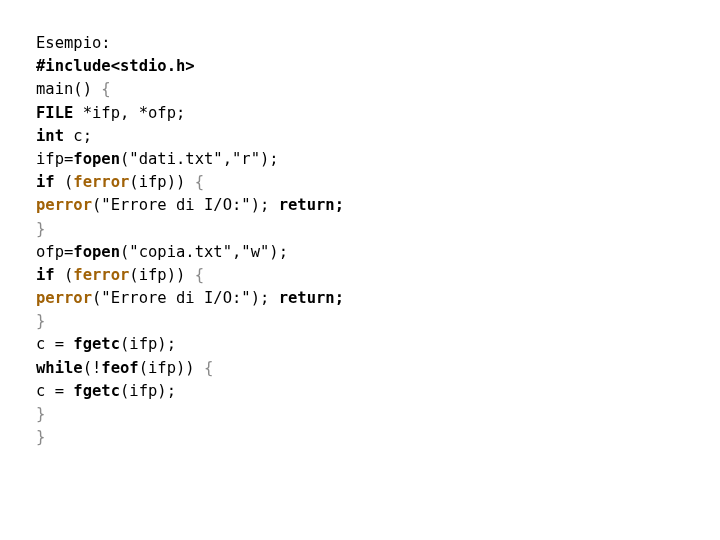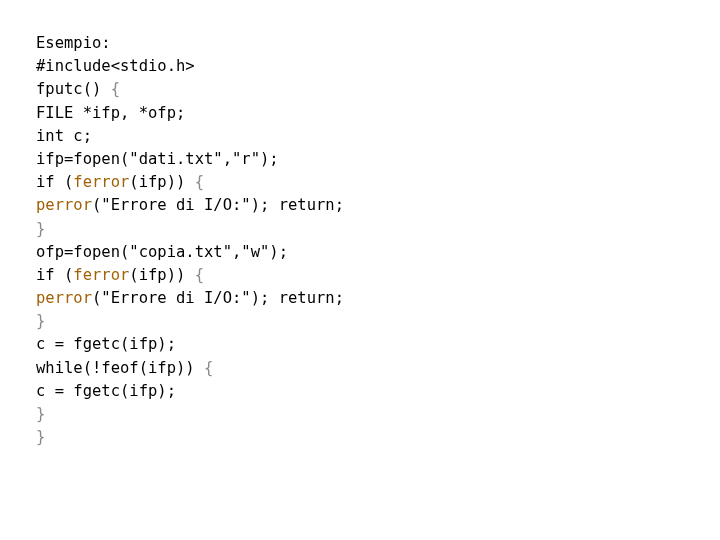--- a/index.html
+++ b/index.html
@@ -32,33 +32,33 @@
     line-height: 23.2px;
     height: 23.2px;
     color: #000000;
     white-space: pre;
     letter-spacing: 0px;
   }
   .tok {
     white-space: pre;
   }
   .w-normal { font-weight: normal; }
-  .w-bold   { font-weight: normal; }
+  .w-bold   { font-weight: bold; }
   .c-black  { color: #000000; }
   .c-blue   { color: #a16207; }
   .c-gray   { color: #8a8a8a; }
 </style>
 </head>
 <body>
 
 <div id="slide">
   <div id="code-block">
       <div class="code-line"><span class="tok w-normal c-black">Esempio:</span></div>
       <div class="code-line"><span class="tok w-bold c-black">#include&lt;stdio.h&gt;</span></div>
-      <div class="code-line"><span class="tok w-normal c-black">fputc() </span><span class="tok w-normal c-gray">{</span></div>
+      <div class="code-line"><span class="tok w-normal c-black">main() </span><span class="tok w-normal c-gray">{</span></div>
       <div class="code-line"><span class="tok w-bold c-black">FILE</span><span class="tok w-normal c-black"> *ifp, *ofp;</span></div>
       <div class="code-line"><span class="tok w-bold c-black">int</span><span class="tok w-normal c-black"> c;</span></div>
       <div class="code-line"><span class="tok w-normal c-black">ifp=</span><span class="tok w-bold c-black">fopen</span><span class="tok w-normal c-black">("dati.txt","r");</span></div>
       <div class="code-line"><span class="tok w-bold c-black">if</span><span class="tok w-normal c-black"> (</span><span class="tok w-bold c-blue">ferror</span><span class="tok w-normal c-black">(ifp)) </span><span class="tok w-normal c-gray">{</span></div>
       <div class="code-line"><span class="tok w-bold c-blue">perror</span><span class="tok w-normal c-black">("Errore di I/O:"); </span><span class="tok w-bold c-black">return;</span></div>
       <div class="code-line"><span class="tok w-normal c-gray">}</span></div>
       <div class="code-line"><span class="tok w-normal c-black">ofp=</span><span class="tok w-bold c-black">fopen</span><span class="tok w-normal c-black">("copia.txt","w");</span></div>
       <div class="code-line"><span class="tok w-bold c-black">if</span><span class="tok w-normal c-black"> (</span><span class="tok w-bold c-blue">ferror</span><span class="tok w-normal c-black">(ifp)) </span><span class="tok w-normal c-gray">{</span></div>
       <div class="code-line"><span class="tok w-bold c-blue">perror</span><span class="tok w-normal c-black">("Errore di I/O:"); </span><span class="tok w-bold c-black">return;</span></div>
       <div class="code-line"><span class="tok w-normal c-gray">}</span></div>

